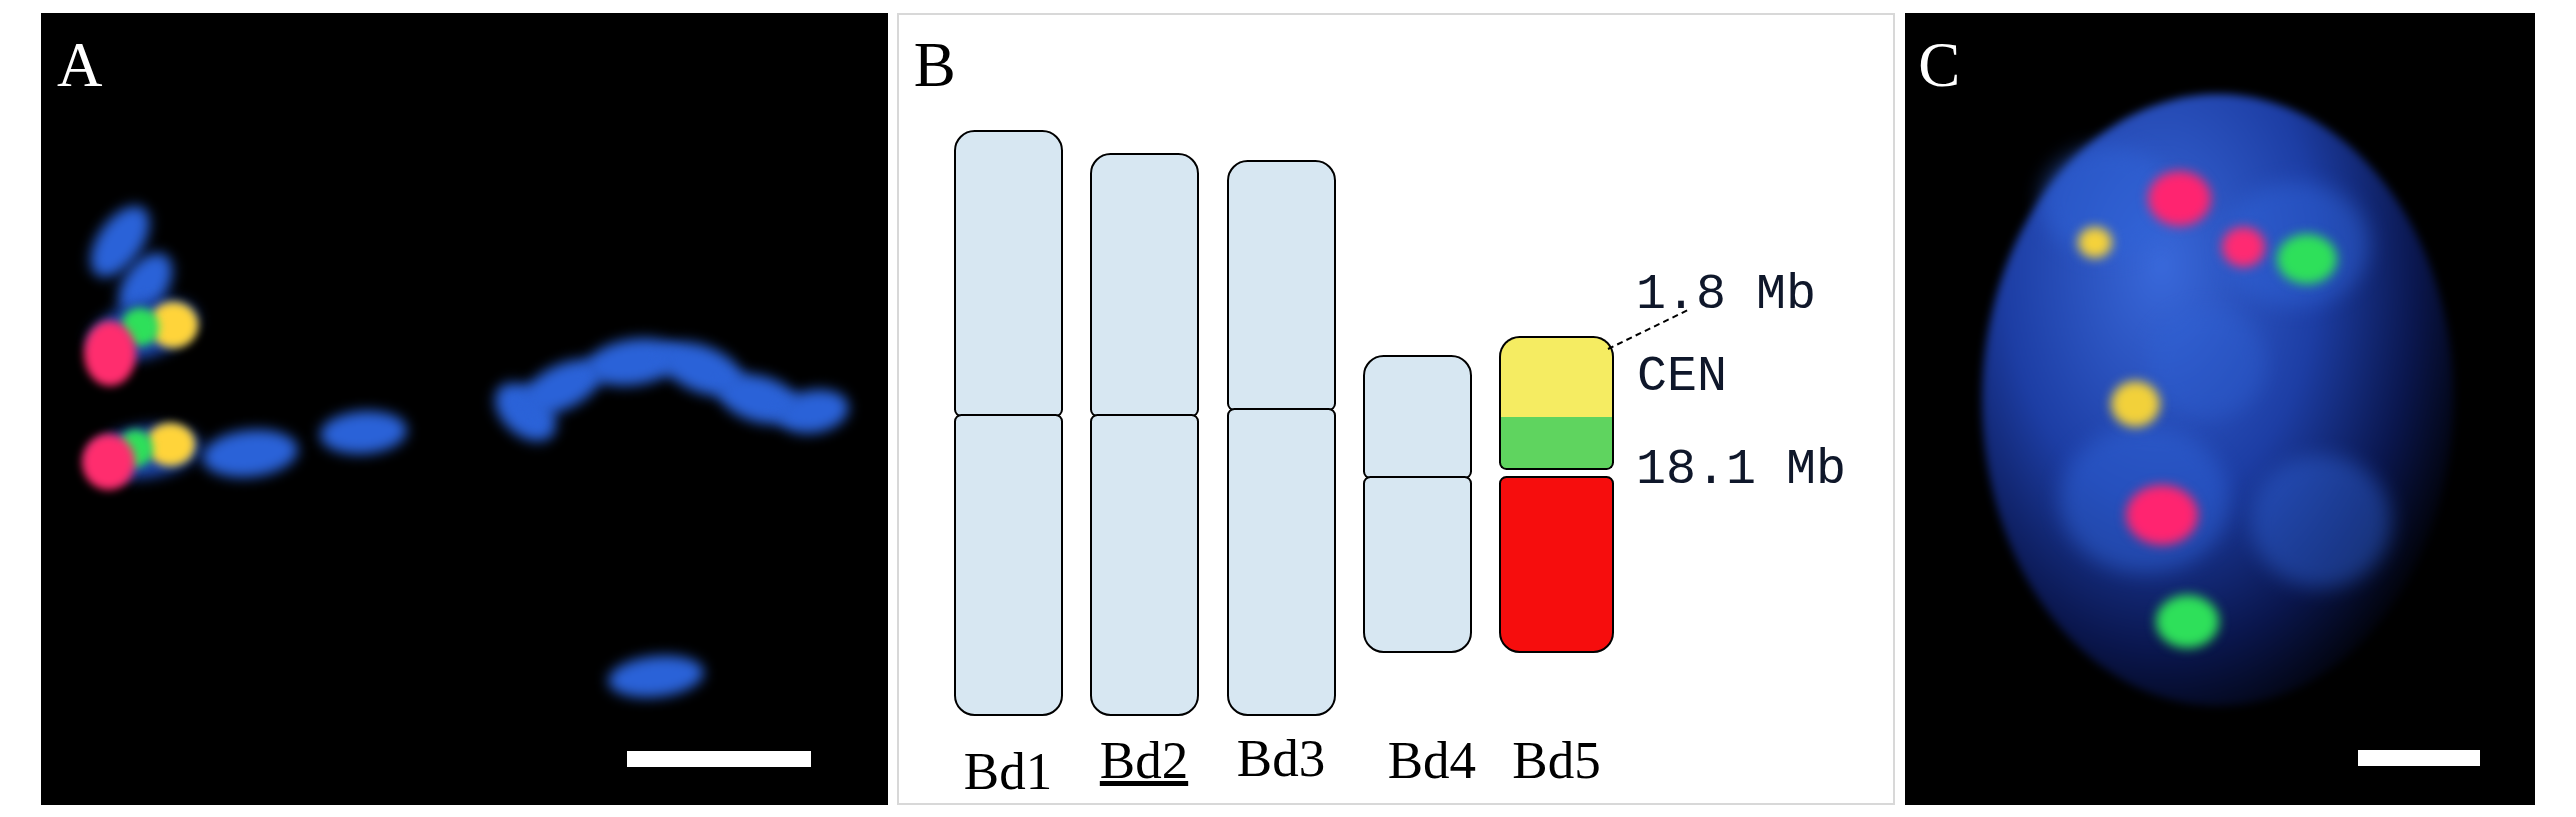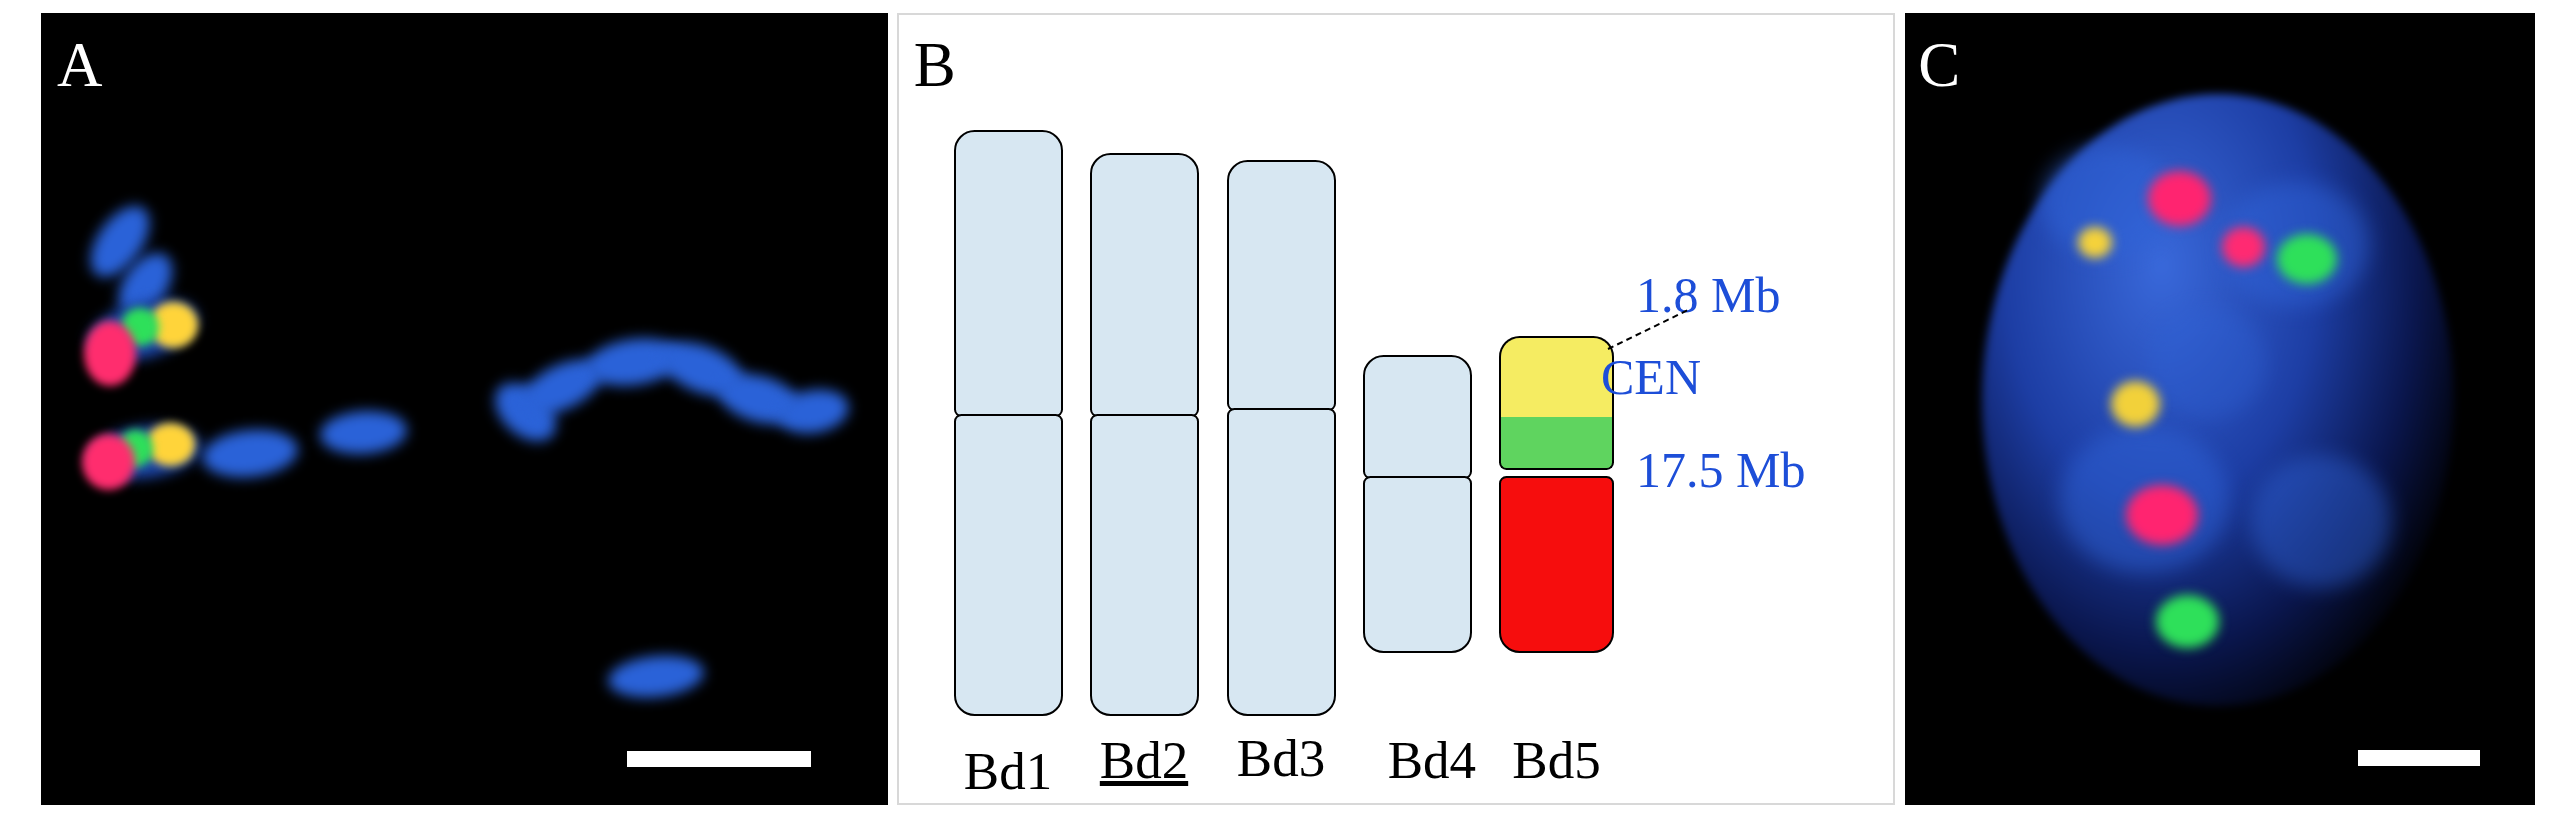--- a/index.html
+++ b/index.html
@@ -72,23 +72,23 @@
   .chrom-label{
     position:absolute;
     font-family:"Liberation Serif", serif;
     font-size:53px;
     color:#000000;
     text-align:center;
     white-space:nowrap;
   }
   .annot{
     position:absolute;
-    font-family:Liberation Serif, serif;
+    font-family:Liberation Mono, monospace;
     font-size:50px;
-    color:#1d4ed8;
+    color:#0f172a;
     white-space:nowrap;
   }
   .leader{
     position:absolute;
     height:0;
     border-top:2.9px dashed #000000;
     transform-origin:left center;
   }
 
   
@@ -179,22 +179,22 @@
     </div>
 
     <div class="chrom-label" style="left:50px;bottom:2px;width:118px;">Bd1</div>
     <div class="chrom-label" style="left:186px;bottom:13.3px;width:118px;text-decoration:underline;">Bd2</div>
     <div class="chrom-label" style="left:323px;bottom:15px;width:118px;">Bd3</div>
     <div class="chrom-label" style="left:459px;bottom:13.3px;width:118px;text-align:right;">Bd4</div>
     <div class="chrom-label" style="left:595px;bottom:13.3px;width:125px;">Bd5</div>
 
     <div class="annot" style="left:737px;top:251px;">1.8 Mb</div>
     <div class="leader" style="left:709px;top:333px;width:88px;transform:rotate(-26deg);"></div>
-    <div class="annot" style="left:702px;top:333px;">CEN</div>
-    <div class="annot" style="left:737px;top:426px;">17.5 Mb</div>
+    <div class="annot" style="left:738px;top:333px;">CEN</div>
+    <div class="annot" style="left:737px;top:426px;">18.1 Mb</div>
   </div>
 
   <div id="panel-c">
     <span class="panel-letter">C</span>
 
     <div class="nucleus"></div>
     <div class="nuc-tex" style="left:136px;top:133px;width:133px;height:111px;opacity:.55;"></div>
     <div class="nuc-tex" style="left:317px;top:169px;width:147px;height:125px;opacity:.5;"></div>
     <div class="nuc-tex" style="left:155px;top:413px;width:169px;height:147px;opacity:.5;"></div>
     <div class="nuc-tex" style="left:346px;top:442px;width:140px;height:133px;opacity:.45;"></div>

